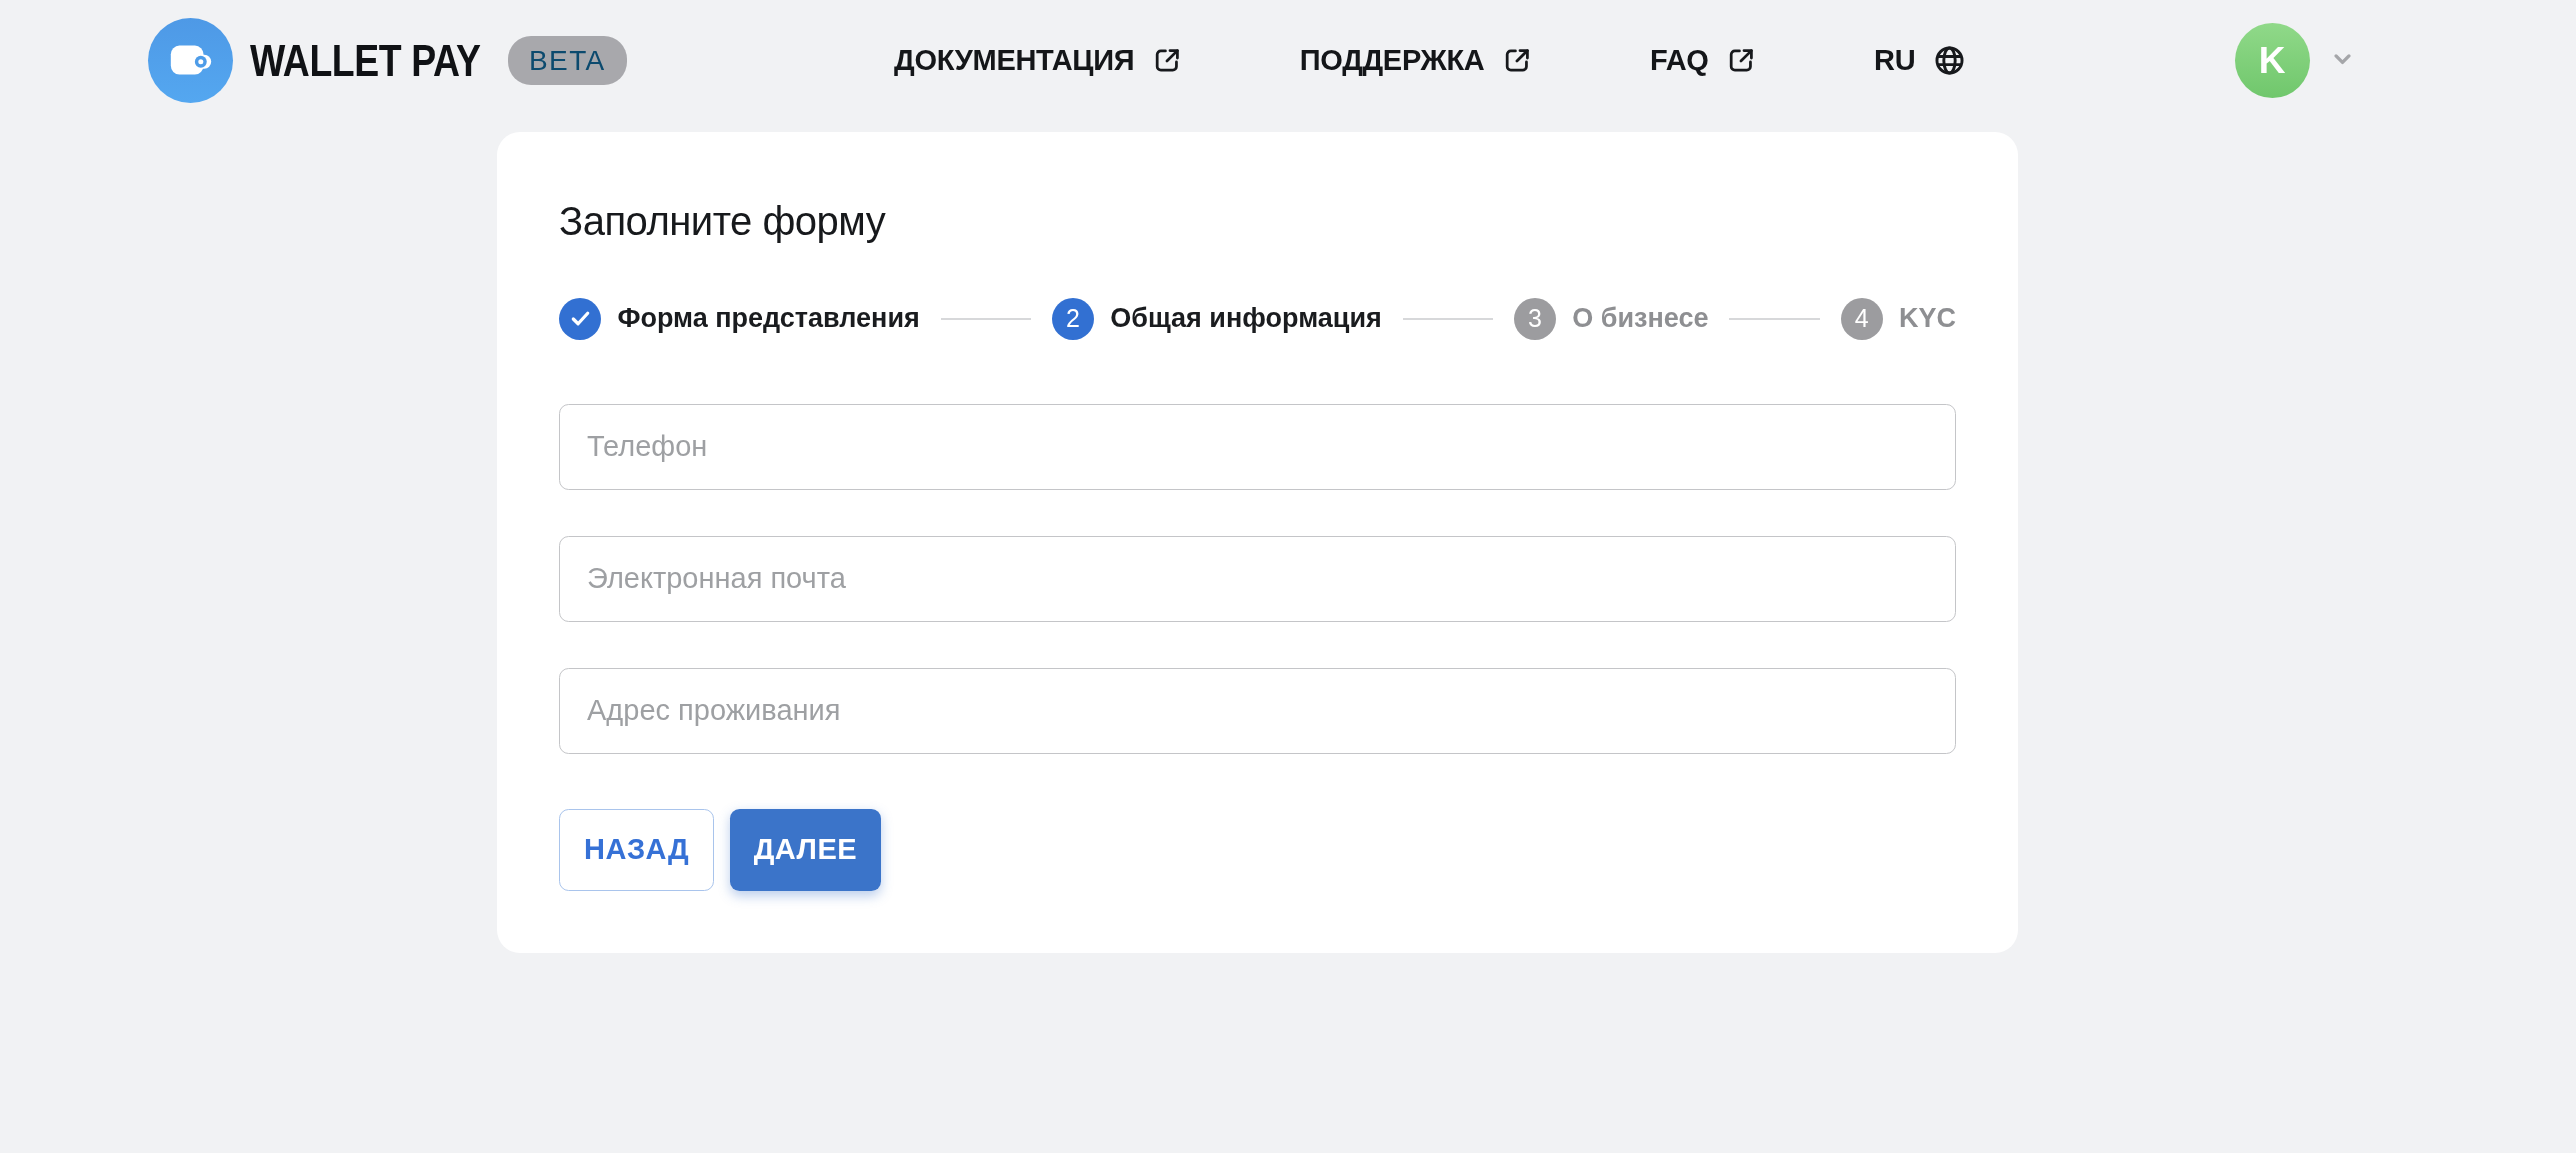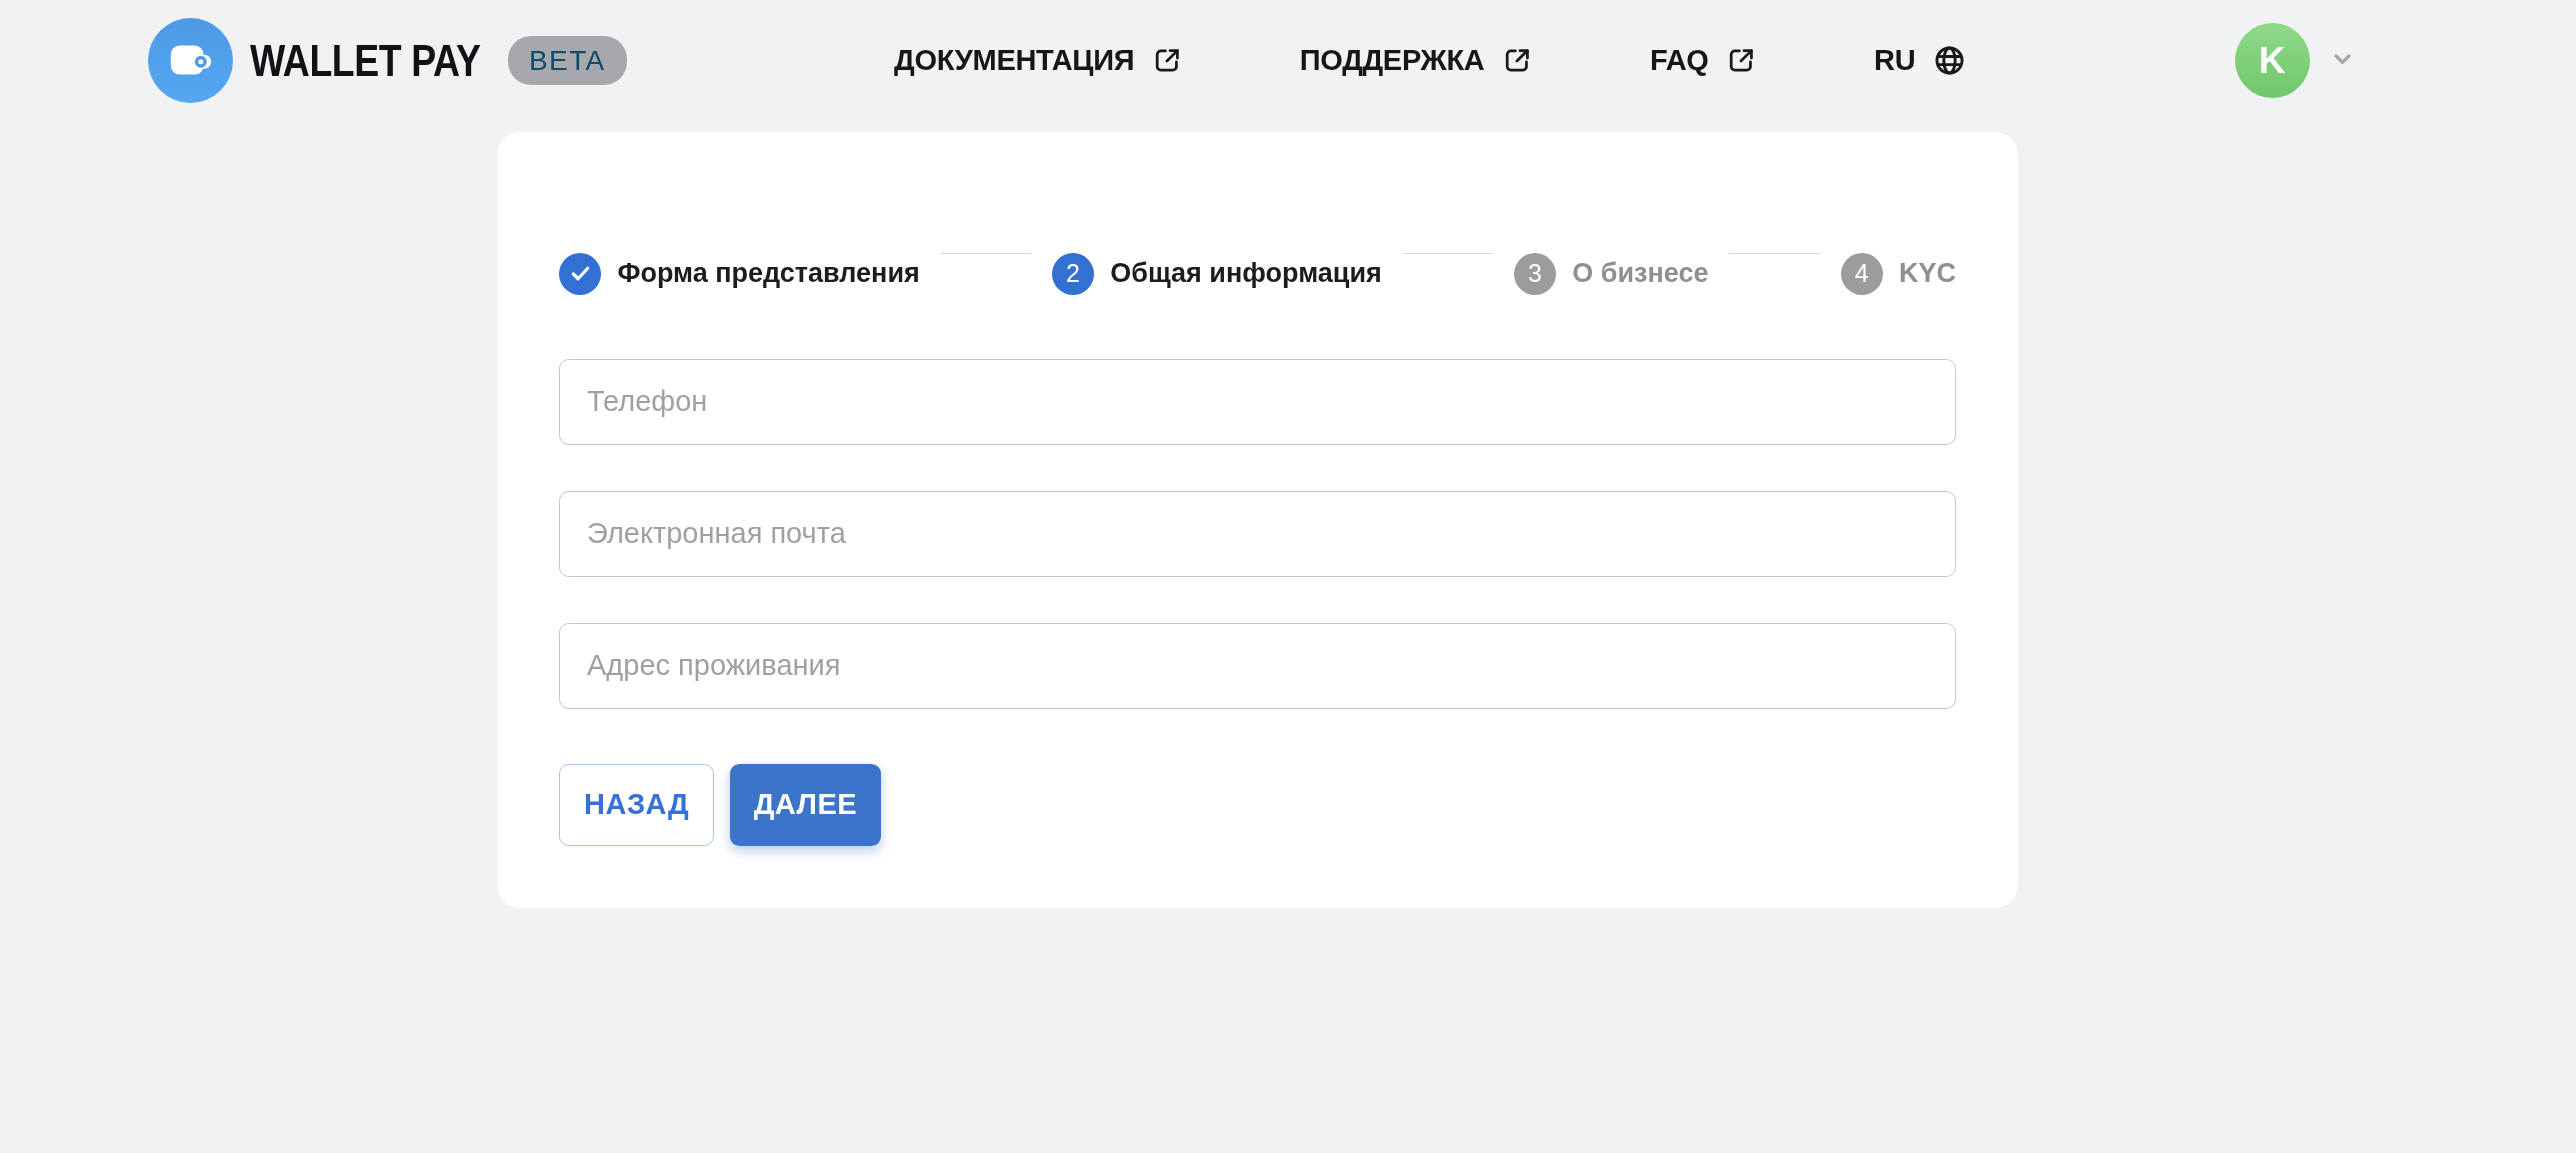--- a/index.html
+++ b/index.html
@@ -57,21 +57,21 @@
   .card {
     width:1521px;
     margin-left:497px; margin-top:10.6px;
     background:#FFFFFF;
     border-radius:23px;
     padding:67px 62px 62px 62px;
   }
   .card-title { font-size:40px; font-weight:400; color:#17191C; letter-spacing:-0.5px; }
 
   
-  .stepper { display:flex; align-items:flex-start; margin-top:54px; width:100%; }
+  .stepper { display:flex; align-items:center; margin-top:54px; width:100%; }
   .step { display:flex; align-items:center; gap:16.4px; cursor:pointer; flex:0 0 auto; }
   .step-circle {
     width:42px; height:42px; border-radius:50%;
     display:flex; align-items:center; justify-content:center;
     color:#FFFFFF; font-size:25px; font-weight:400; flex:0 0 auto;
   }
   .step-circle.done, .step-circle.active { background:#3270D2; }
   .step-circle.todo { background:#9C9C9F; }
   .step-label { font-size:27px; white-space:nowrap; }
   .step-label.active { font-weight:700; color:#1A1C1F; }
@@ -170,20 +170,21 @@
     <span>
       <svg width="31" height="31" viewBox="0 0 24 24" fill="none" stroke="#A5A6A9" stroke-width="2.6" stroke-linecap="round" stroke-linejoin="round">
         <path d="M7 10l5 5 5-5"></path>
       </svg>
     </span>
   </div>
 </div>
 
 <div class="card">
 
+  <div class="card-title">Заполните форму</div>
 
   <div class="stepper">
 
     <div class="step">
       <div class="step-circle done">
         <svg width="23" height="23" viewBox="0 0 24 24" fill="none" stroke="#FFFFFF" stroke-width="3.4" stroke-linecap="round" stroke-linejoin="round">
           <path d="M4.5 12.5l5 5L19.5 6.5"></path>
         </svg>
       </div>
       <div class="step-label active">Форма представления</div>

